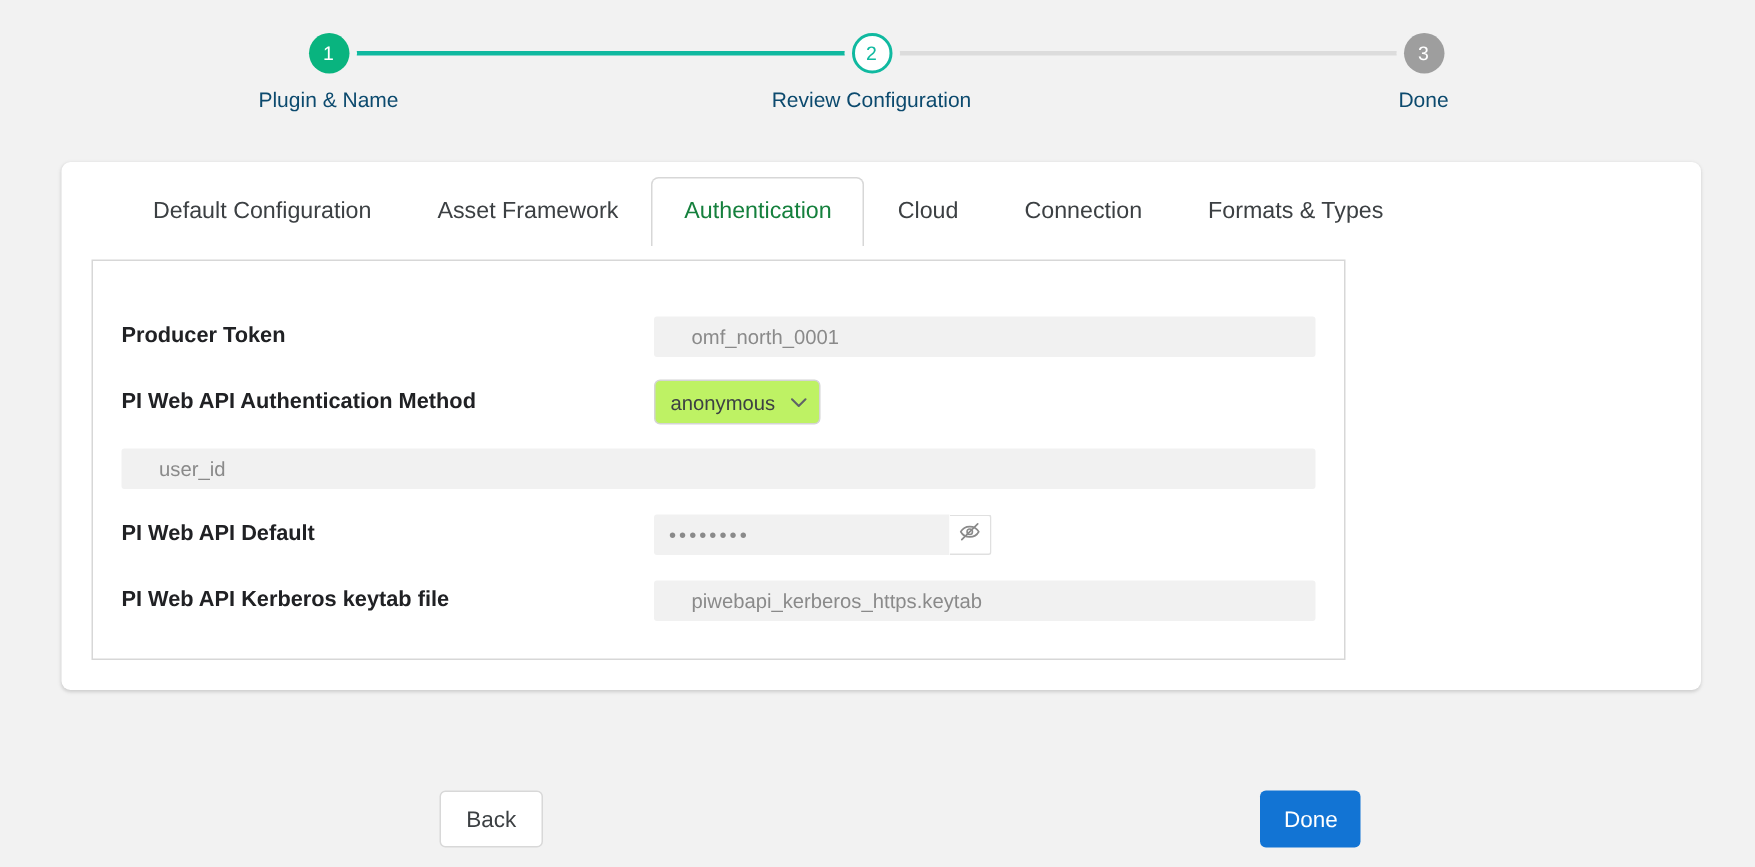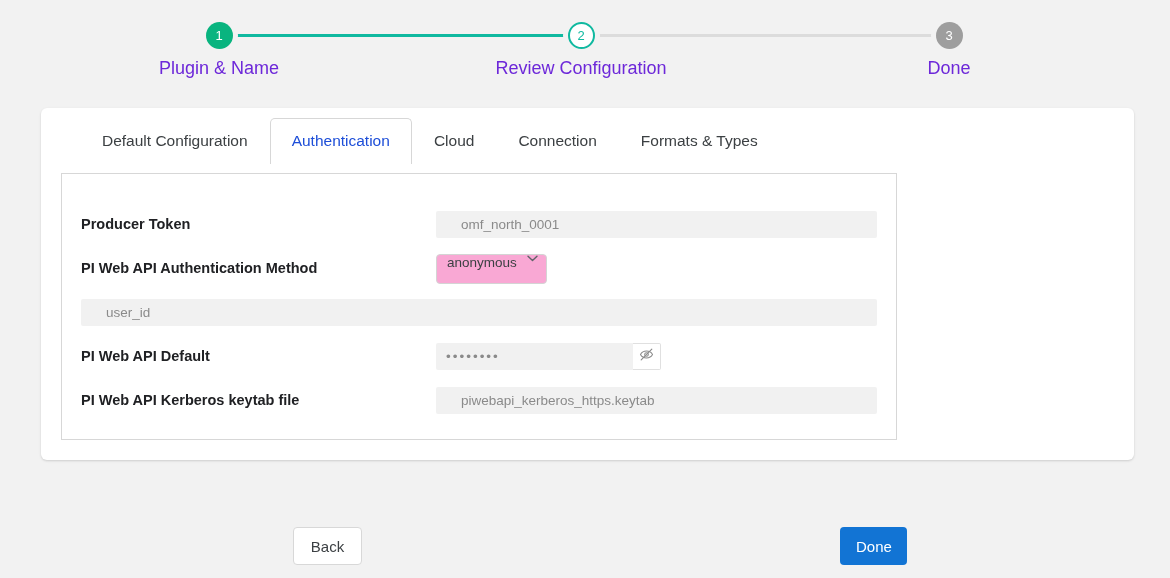--- a/index.html
+++ b/index.html
@@ -53,22 +53,22 @@
   .step-circle.filled-green { background: #09b47f; color: #ffffff; }
   .step-circle.ring-teal {
     background: #ffffff;
     color: #10b9a0;
     border: 2px solid #10b9a0;
     line-height: 23px;
   }
   .step-circle.filled-gray { background: #9e9e9e; color: #ffffff; }
   .step-label {
     margin-top: 9px;
-    font-size: 18px;
-    color: #6d28d9;
+    font-size: 14px;
+    color: #0c4a6e;
   }
 
   
   .card {
     position: absolute;
     left: 41px;
     top: 108px;
     width: 1093px;
     height: 352px;
     background: #ffffff;
@@ -91,21 +91,21 @@
     font-size: 15.5px;
     color: #3c4043;
     cursor: pointer;
     margin-top: 10px;
     border: 1px solid transparent;
     border-bottom: none;
     white-space: nowrap;
     text-align: center;
   }
   .tab.active {
-    color: #1d4ed8;
+    color: #15803d;
     background: #ffffff;
     border-color: #d7d7d7;
     border-top-left-radius: 5px;
     border-top-right-radius: 5px;
     position: relative;
     z-index: 2;
     margin-bottom: -1px;
     padding-bottom: 1px;
   }
 
@@ -146,26 +146,26 @@
     padding: 0 25px;
     font-family: "Liberation Sans", sans-serif;
     font-size: 13.5px;
     color: #8a8a8a;
     outline: none;
   }
   .text-input::placeholder { color: #8a8a8a; }
 
   .select-box {
     display: inline-flex;
-    align-items: flex-start;
+    align-items: center;
     justify-content: space-between;
     height: 30px;
     min-width: 106px;
     padding: 0 8px 0 10px;
-    background: #f9a8d4;
+    background: #bef264;
     border: 1px solid #d4d4d4;
     border-radius: 4px;
     font-size: 13.5px;
     color: #3c4043;
     cursor: pointer;
   }
   .select-box .chev {
     margin-left: 10px;
     display: inline-flex;
     color: #5f6368;
@@ -259,20 +259,23 @@
     <div class="step-label">Done</div>
   </div>
 </div>
 
 <div class="card">
 
   <div class="tabs">
     <div class="tab">
       <span>Default Configuration</span>
     </div>
+    <div class="tab">
+      <span>Asset Framework</span>
+    </div>
     <div class="tab active">
       <span>Authentication</span>
     </div>
     <div class="tab">
       <span>Cloud</span>
     </div>
     <div class="tab">
       <span>Connection</span>
     </div>
     <div class="tab">

